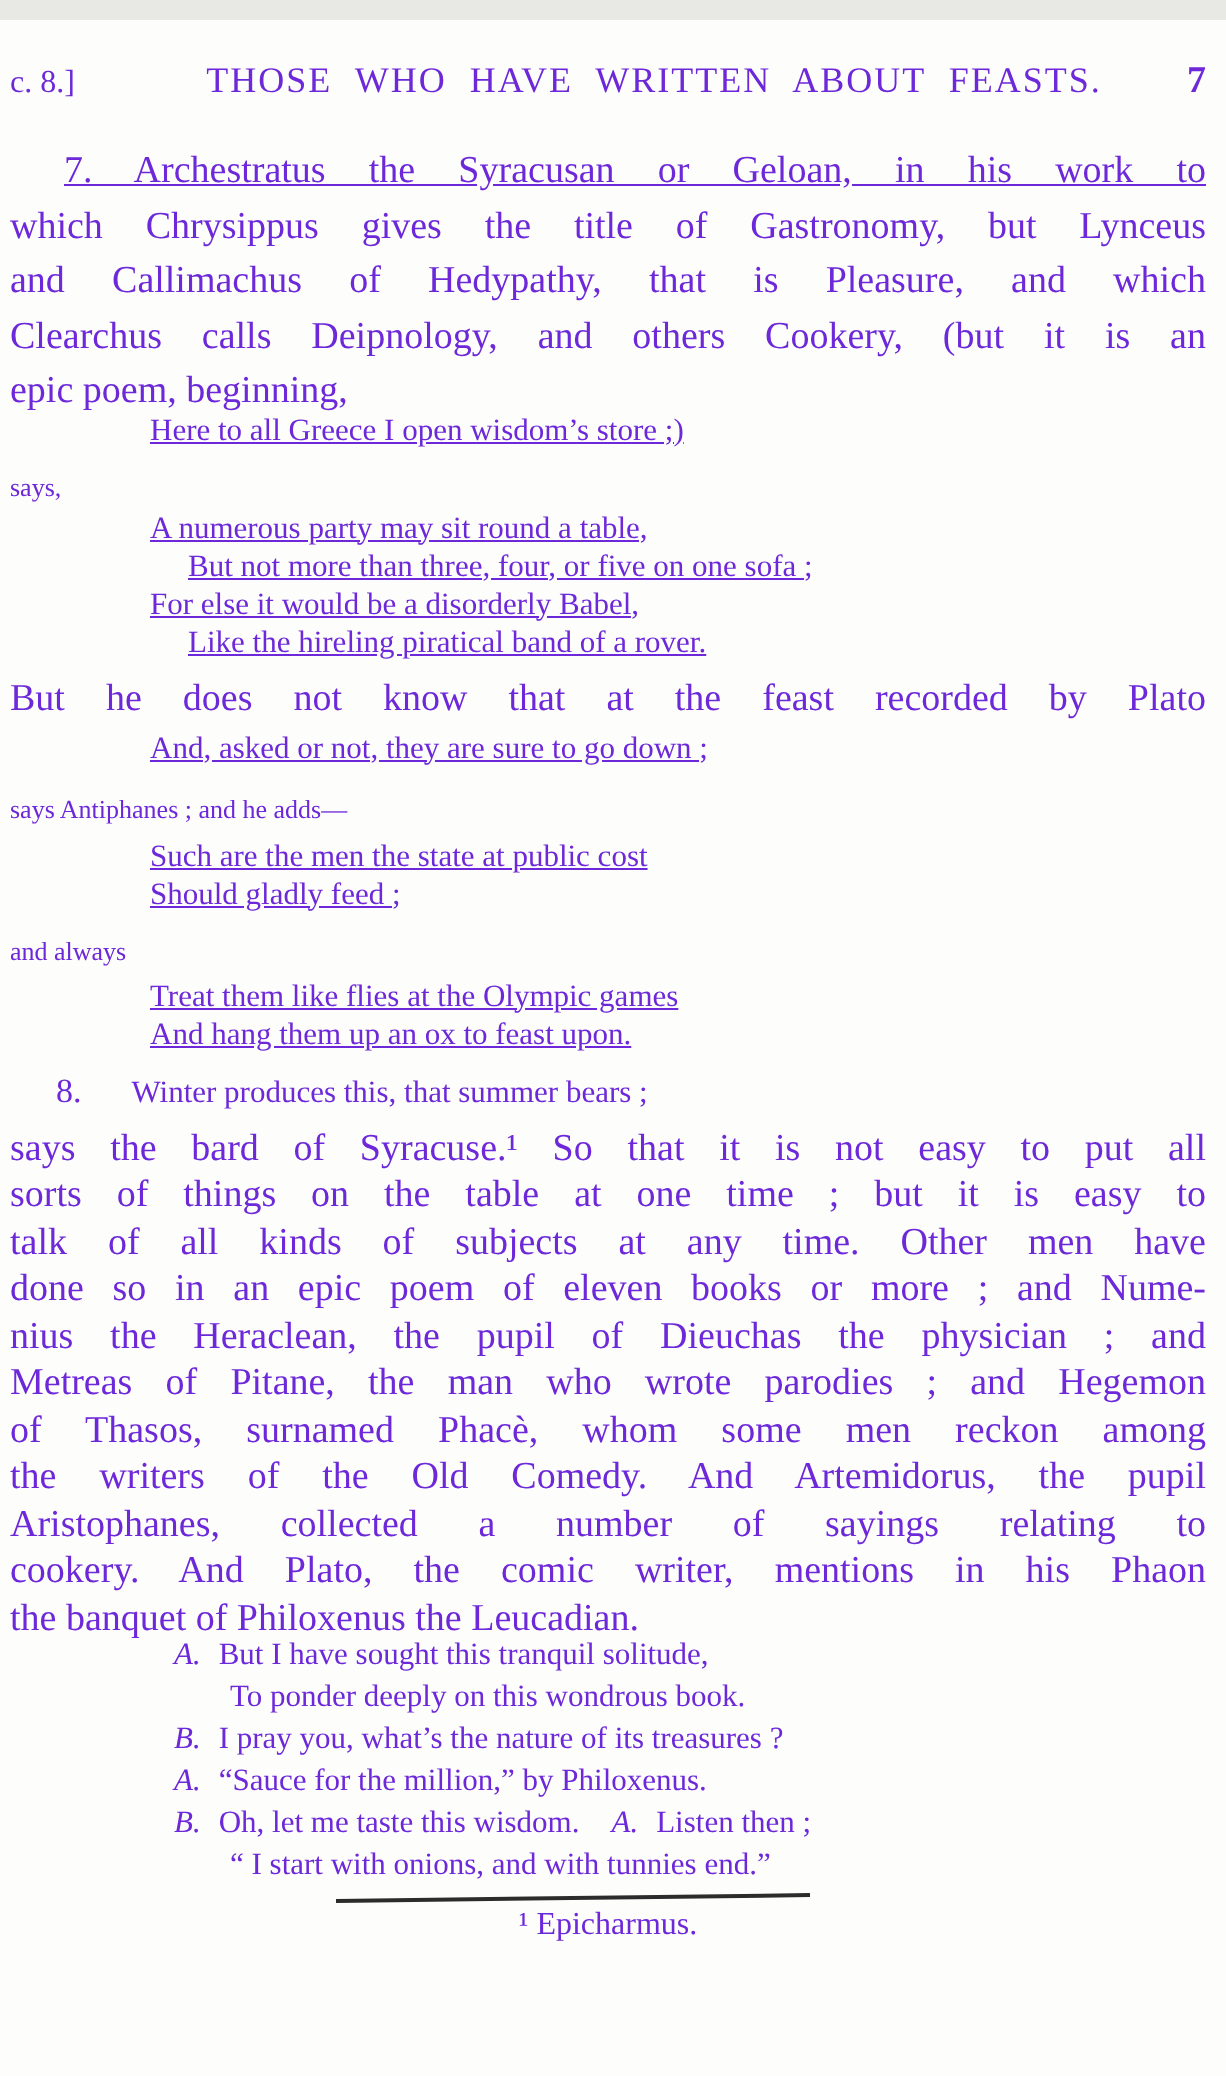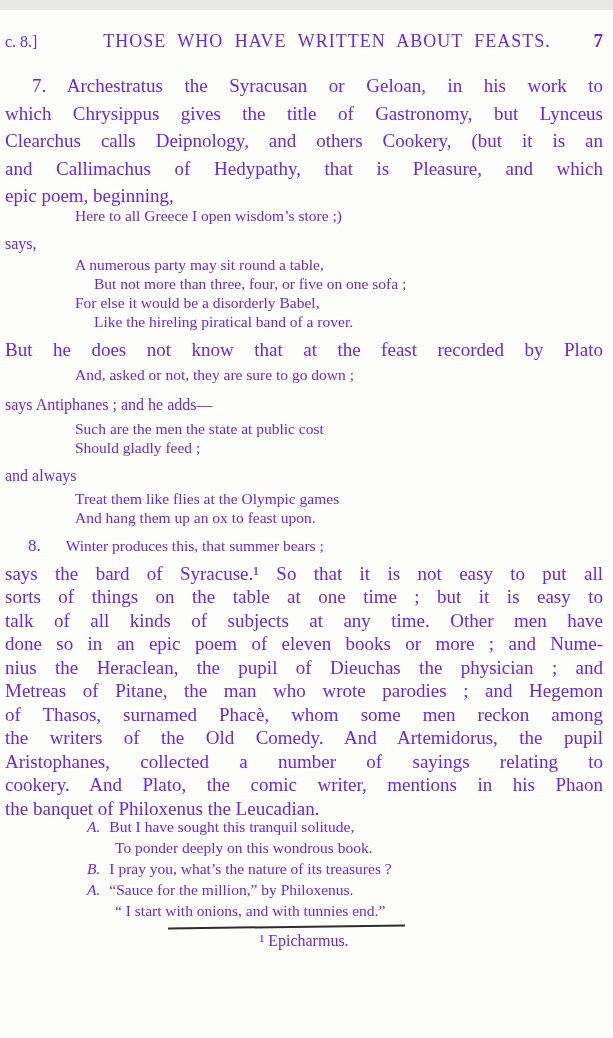--- a/index.html
+++ b/index.html
@@ -20,33 +20,33 @@
   .header-chapter { width: 92px; font-size: 16px; }
   .header-title { flex: 1; text-align: center; font-size: 18px; letter-spacing: 1px; word-spacing: 6px; }
   .header-page { width: 46px; text-align: right; font-size: 19px; font-weight: bold; }
 
   
   .para { font-size: 19px; }
   .p7 { margin-top: 20px; line-height: 27.5px; }
   .pPlato { margin-top: 6px; line-height: 26px; }
   .p8 { margin-top: 7px; line-height: 23.5px; }
   .jl { text-align: justify; text-align-last: justify; }
-  .indent { padding-left: 27px; }
+  .indent { padding-left: 27px; text-decoration: underline; }
 
   
-  .verse { font-size: 15.5px; line-height: 19px; margin-left: 70px; }
+  .verse { font-size: 15.5px; line-height: 19px; margin-left: 70px; text-decoration: underline; }
   .verse .h { padding-left: 19px; }
   .vA { margin-top: -4px; }
   .vB { margin-top: 0; }
   .vC { margin-top: 2px; line-height: 19px; }
   .vD { margin-top: 3px; }
   .vE { margin-top: 2px; }
 
   
-  .label { font-size: 16px; line-height: 22px; }
+  .label { font-size: 13px; line-height: 22px; }
   .lSays { margin-top: 8px; }
   .lAnt  { margin-top: 10px; }
   .lAlw  { margin-top: 8px; }
 
   
   .line8 { margin-top: 9px; margin-left: 23px; font-size: 15.5px; line-height: 19px; }
   .line8 .num { font-size: 17px; margin-right: 25px; }
 
   
   .dialogue { margin-top: -4px; margin-left: 82px; font-size: 15.5px; line-height: 21px; }
@@ -65,22 +65,22 @@
 
   <div class="header">
     <span class="header-chapter">c. 8.]</span>
     <span class="header-title">THOSE WHO HAVE WRITTEN ABOUT FEASTS.</span>
     <span class="header-page">7</span>
   </div>
 
   <div class="para p7">
     <div class="jl indent">7. Archestratus the Syracusan or Geloan, in his work to</div>
     <div class="jl">which Chrysippus gives the title of Gastronomy, but Lynceus</div>
+    <div class="jl">and Callimachus of Hedypathy, that is Pleasure, and which</div>
     <div class="jl">Clearchus calls Deipnology, and others Cookery, (but it is an</div>
-    <div class="jl">and Callimachus of Hedypathy, that is Pleasure, and which</div>
     <div>epic poem, beginning,</div>
   </div>
 
   <div class="verse vA">
     <div>Here to all Greece I open wisdom’s store ;)</div>
   </div>
 
   <div class="label lSays">says,</div>
 
   <div class="verse vB">
@@ -128,20 +128,21 @@
     <div class="jl">Aristophanes, collected a number of sayings relating to</div>
     <div class="jl">cookery.  And Plato, the comic writer, mentions in his Phaon</div>
     <div>the banquet of Philoxenus the Leucadian.</div>
   </div>
 
   <div class="dialogue">
     <div><span class="sp">A.</span><span>But I have sought this tranquil solitude,</span></div>
     <div class="cont"><span>To ponder deeply on this wondrous book.</span></div>
     <div><span class="sp">B.</span><span>I pray you, what’s the nature of its treasures ?</span></div>
     <div><span class="sp">A.</span><span>“Sauce for the million,” by Philoxenus.</span></div>
+    <div><span class="sp">B.</span><span>Oh, let me taste this wisdom.</span><span class="sp2">A.</span><span>Listen then ;</span></div>
     <div class="cont"><span>“ I start with onions, and with tunnies end.”</span></div>
   </div>
 
   <hr class="fn-rule">
 
   <div class="footnote">¹ Epicharmus.</div>
 
 </div>
 
 </body></html>

